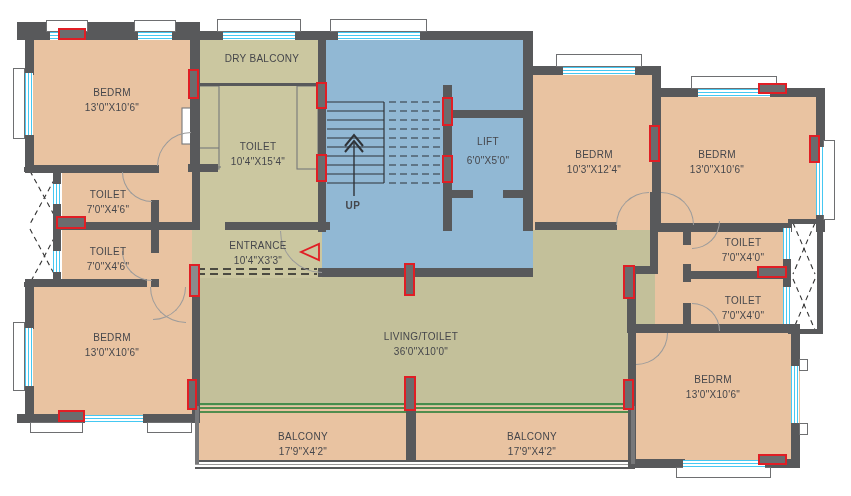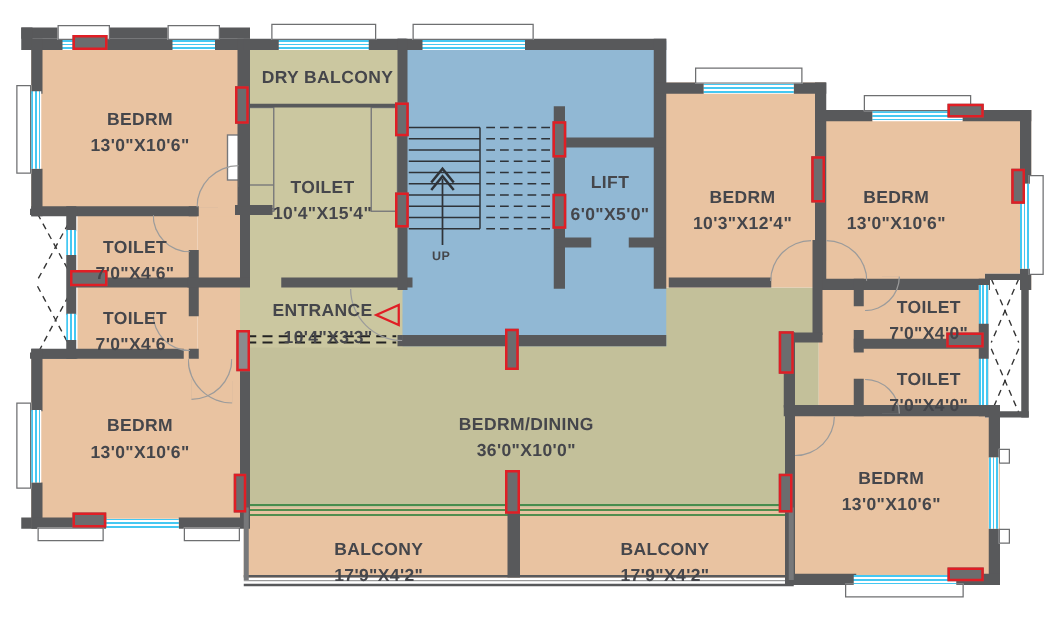--- a/index.html
+++ b/index.html
@@ -16,22 +16,22 @@
   .wall.thin{background:#77787a;}
   .winH{position:absolute;background:repeating-linear-gradient(to bottom,#45c8f2 0 1.4px,#ffffff 1.4px 3px);}
   .winV{position:absolute;background:repeating-linear-gradient(to right,#45c8f2 0 1.4px,#ffffff 1.4px 3px);}
   .wbox{position:absolute;background:#ffffff;border:1.5px solid #6e6f71;box-sizing:border-box;}
   .red{position:absolute;border:2px solid #e01e25;background:#6b6c6e;box-sizing:border-box;}
   .arc{position:absolute;box-sizing:border-box;}
   .arc.tl{border-top:1.5px solid #9b9b9b;border-left:1.5px solid #9b9b9b;border-top-left-radius:100% 100%;}
   .arc.tr{border-top:1.5px solid #9b9b9b;border-right:1.5px solid #9b9b9b;border-top-right-radius:100% 100%;}
   .arc.bl{border-bottom:1.5px solid #9b9b9b;border-left:1.5px solid #9b9b9b;border-bottom-left-radius:100% 100%;}
   .arc.br{border-bottom:1.5px solid #9b9b9b;border-right:1.5px solid #9b9b9b;border-bottom-right-radius:100% 100%;}
-  .lbl{position:absolute;color:#45464b;font-size:14px;line-height:1.5;text-align:center;
-       letter-spacing:.3px;white-space:nowrap;transform:translateX(-50%);font-weight:bold;}
+  .lbl{position:absolute;color:#45464b;font-size:10px;line-height:1.5;text-align:center;
+       letter-spacing:.3px;white-space:nowrap;transform:translateX(-50%);}
   .lbl.big{font-size:10px;font-weight:bold;letter-spacing:.5px;}
   .lbl.gap{line-height:1.85;}
 </style>
 </head>
 <body>
 
 <div id="plan">
 
   <div class="layer">
     <div class="fill f-liv" style="left:195px;top:230px;width:460px;height:180px;"></div>
@@ -282,26 +282,26 @@
     <div class="arc br" style="left:636px;top:333px;width:32px;height:32px;"></div>
   </div>
 
   <div class="layer">
     <div class="lbl" style="left:112px;top:85px;"><span>BEDRM</span><br><span>13'0"X10'6"</span></div>
     <div class="lbl" style="left:108px;top:187px;"><span>TOILET</span><br><span>7'0"X4'6"</span></div>
     <div class="lbl" style="left:108px;top:244px;"><span>TOILET</span><br><span>7'0"X4'6"</span></div>
     <div class="lbl" style="left:112px;top:330px;"><span>BEDRM</span><br><span>13'0"X10'6"</span></div>
     <div class="lbl" style="left:262px;top:51px;"><span>DRY BALCONY</span></div>
     <div class="lbl" style="left:258px;top:139px;"><span>TOILET</span><br><span>10'4"X15'4"</span></div>
-    <div class="lbl" style="left:258px;top:238px;text-align:right;"><span>ENTRANCE</span><br><span>10'4"X3'3"</span></div>
+    <div class="lbl" style="left:258px;top:238px;"><span>ENTRANCE</span><br><span>10'4"X3'3"</span></div>
     <div class="lbl gap" style="left:488px;top:133px;"><span>LIFT</span><br><span>6'0"X5'0"</span></div>
     <div class="lbl big" style="left:353px;top:198px;"><span>UP</span></div>
     <div class="lbl" style="left:594px;top:147px;"><span>BEDRM</span><br><span>10'3"X12'4"</span></div>
     <div class="lbl" style="left:717px;top:147px;"><span>BEDRM</span><br><span>13'0"X10'6"</span></div>
     <div class="lbl" style="left:743px;top:235px;"><span>TOILET</span><br><span>7'0"X4'0"</span></div>
     <div class="lbl" style="left:743px;top:293px;"><span>TOILET</span><br><span>7'0"X4'0"</span></div>
     <div class="lbl" style="left:713px;top:372px;"><span>BEDRM</span><br><span>13'0"X10'6"</span></div>
-    <div class="lbl" style="left:421px;top:329px;"><span>BEDRM/DINING</span><br><span>36'0"X10'0"</span></div>
+    <div class="lbl" style="left:421px;top:329px;"><span>LIVING/TOILET</span><br><span>36'0"X10'0"</span></div>
     <div class="lbl" style="left:303px;top:429px;"><span>BALCONY</span><br><span>17'9"X4'2"</span></div>
     <div class="lbl" style="left:532px;top:429px;"><span>BALCONY</span><br><span>17'9"X4'2"</span></div>
   </div>
 
 </div>
 
 </body></html>

